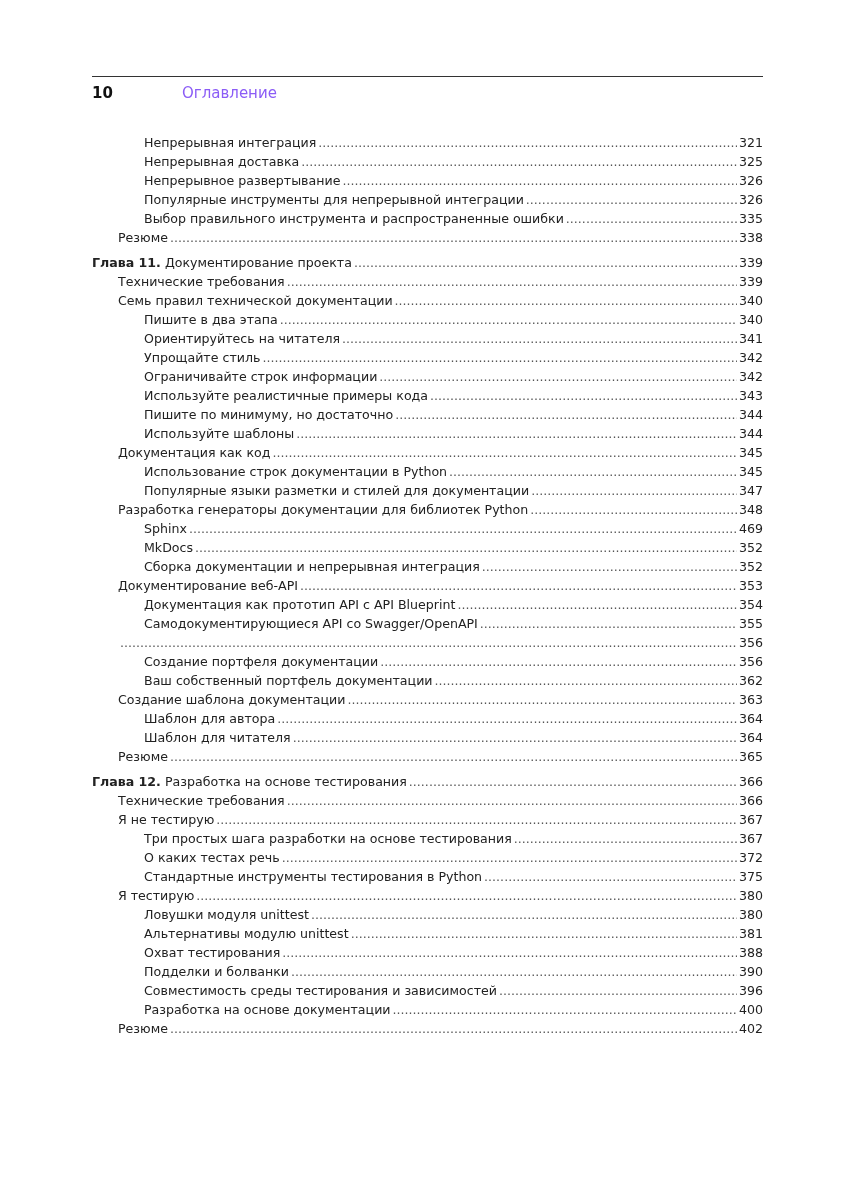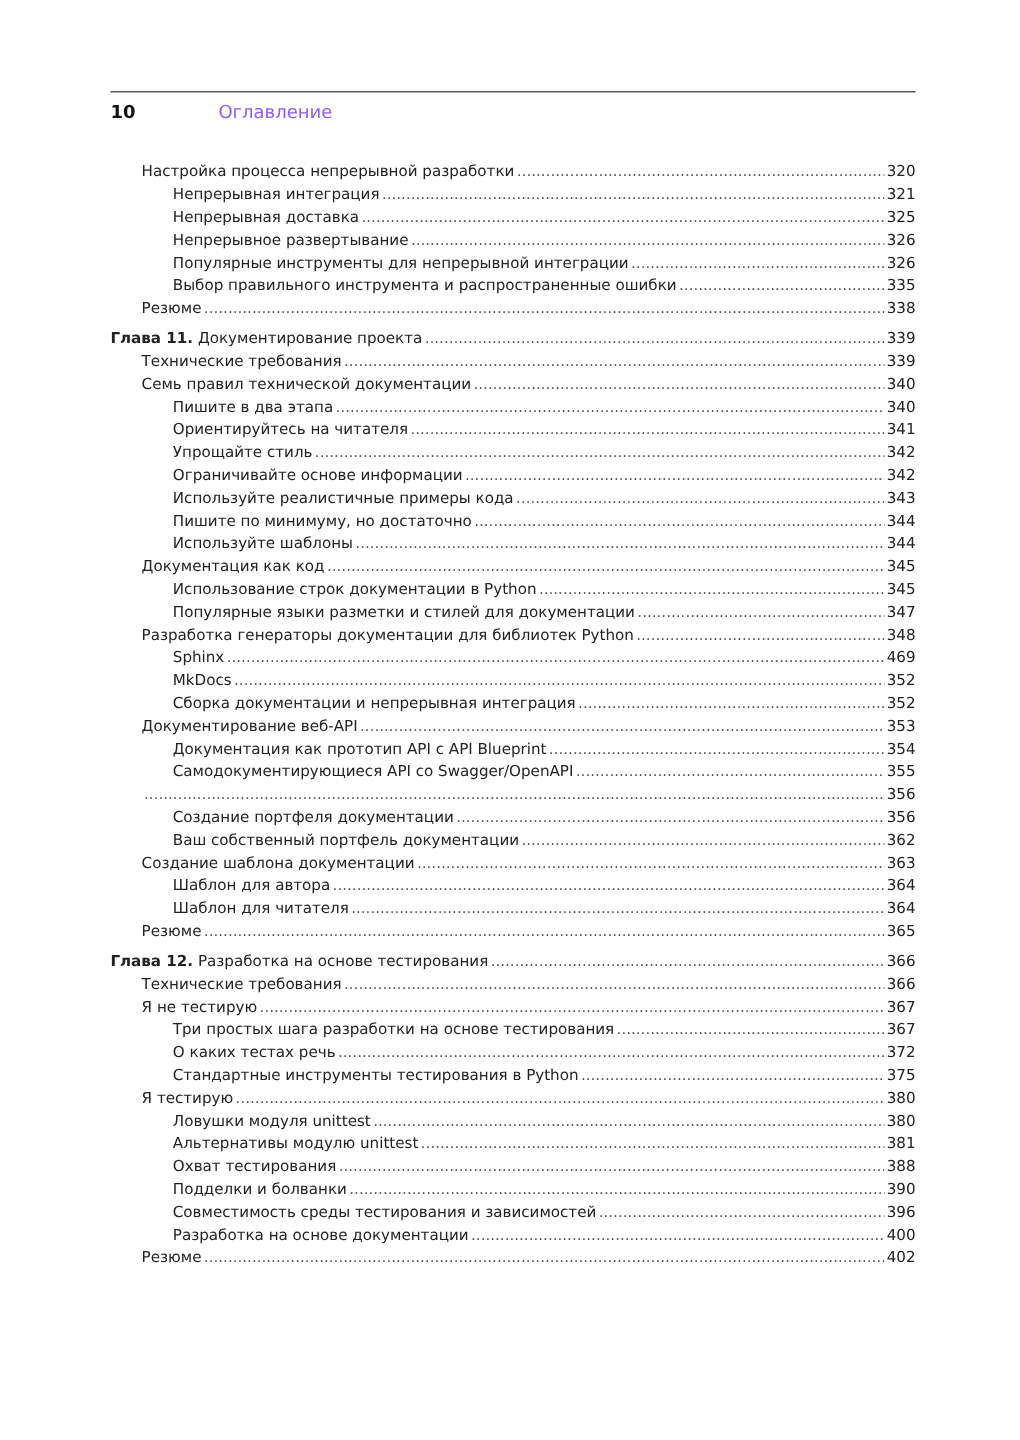--- a/index.html
+++ b/index.html
@@ -24,25 +24,20 @@
 </head>
 <body>
 
 <div class="rule"></div>
 <div class="header">
   <span class="page-num">10</span>
   <span class="header-title">Оглавление</span>
 </div>
 
 <div class="toc" id="toc">
-    <div class="row lvl1">
-      <span class="label">Настройка процесса непрерывной разработки</span>
-      <span class="dots"></span>
-      <span class="pg">320</span>
-    </div>
     <div class="row lvl2">
       <span class="label">Непрерывная интеграция</span>
       <span class="dots"></span>
       <span class="pg">321</span>
     </div>
     <div class="row lvl2">
       <span class="label">Непрерывная доставка</span>
       <span class="dots"></span>
       <span class="pg">325</span>
     </div>
@@ -91,21 +86,21 @@
       <span class="label">Ориентируйтесь на читателя</span>
       <span class="dots"></span>
       <span class="pg">341</span>
     </div>
     <div class="row lvl2">
       <span class="label">Упрощайте стиль</span>
       <span class="dots"></span>
       <span class="pg">342</span>
     </div>
     <div class="row lvl2">
-      <span class="label">Ограничивайте основе информации</span>
+      <span class="label">Ограничивайте строк информации</span>
       <span class="dots"></span>
       <span class="pg">342</span>
     </div>
     <div class="row lvl2">
       <span class="label">Используйте реалистичные примеры кода</span>
       <span class="dots"></span>
       <span class="pg">343</span>
     </div>
     <div class="row lvl2">
       <span class="label">Пишите по минимуму, но достаточно</span>

